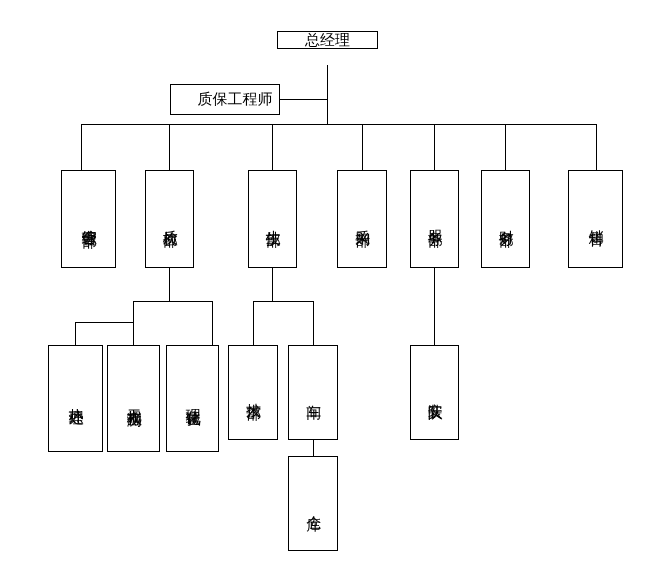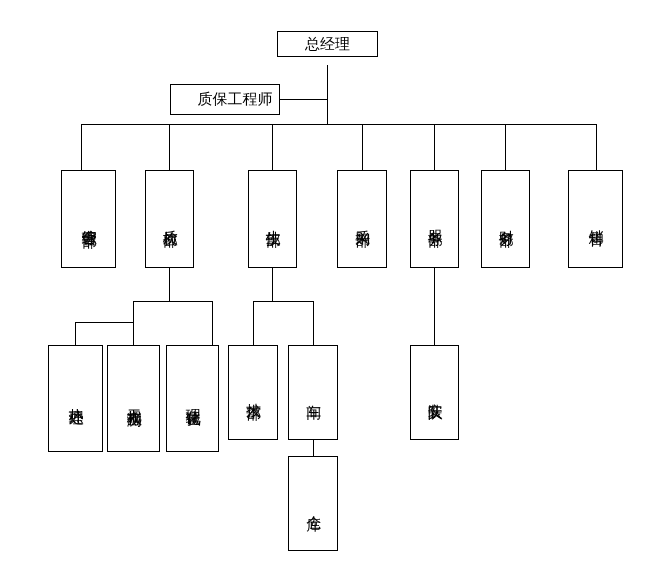--- a/index.html
+++ b/index.html
@@ -48,21 +48,21 @@
     z-index: 1;
   }
   .edge.h { height: 1px; }
   .edge.v { width: 1px; }
 </style>
 </head>
 <body>
 
 <div id="chart-canvas">
 
-  <div class="node horiz" style="left:277px; top:31px; width:101px; height:26px;">
+  <div class="node horiz" style="left:277px; top:31px; width:101px; height:18px;">
     <span class="label">总经理</span>
   </div>
 
   <div class="edge v" style="left:327px; top:65px; height:60px;"></div>
 
   <div class="node horiz" style="left:170px; top:84px; width:110px; height:31px;padding-left:20px;">
     <span class="label">质保工程师</span>
   </div>
 
   <div class="edge h" style="left:280px; top:99px; width:48px;"></div>

